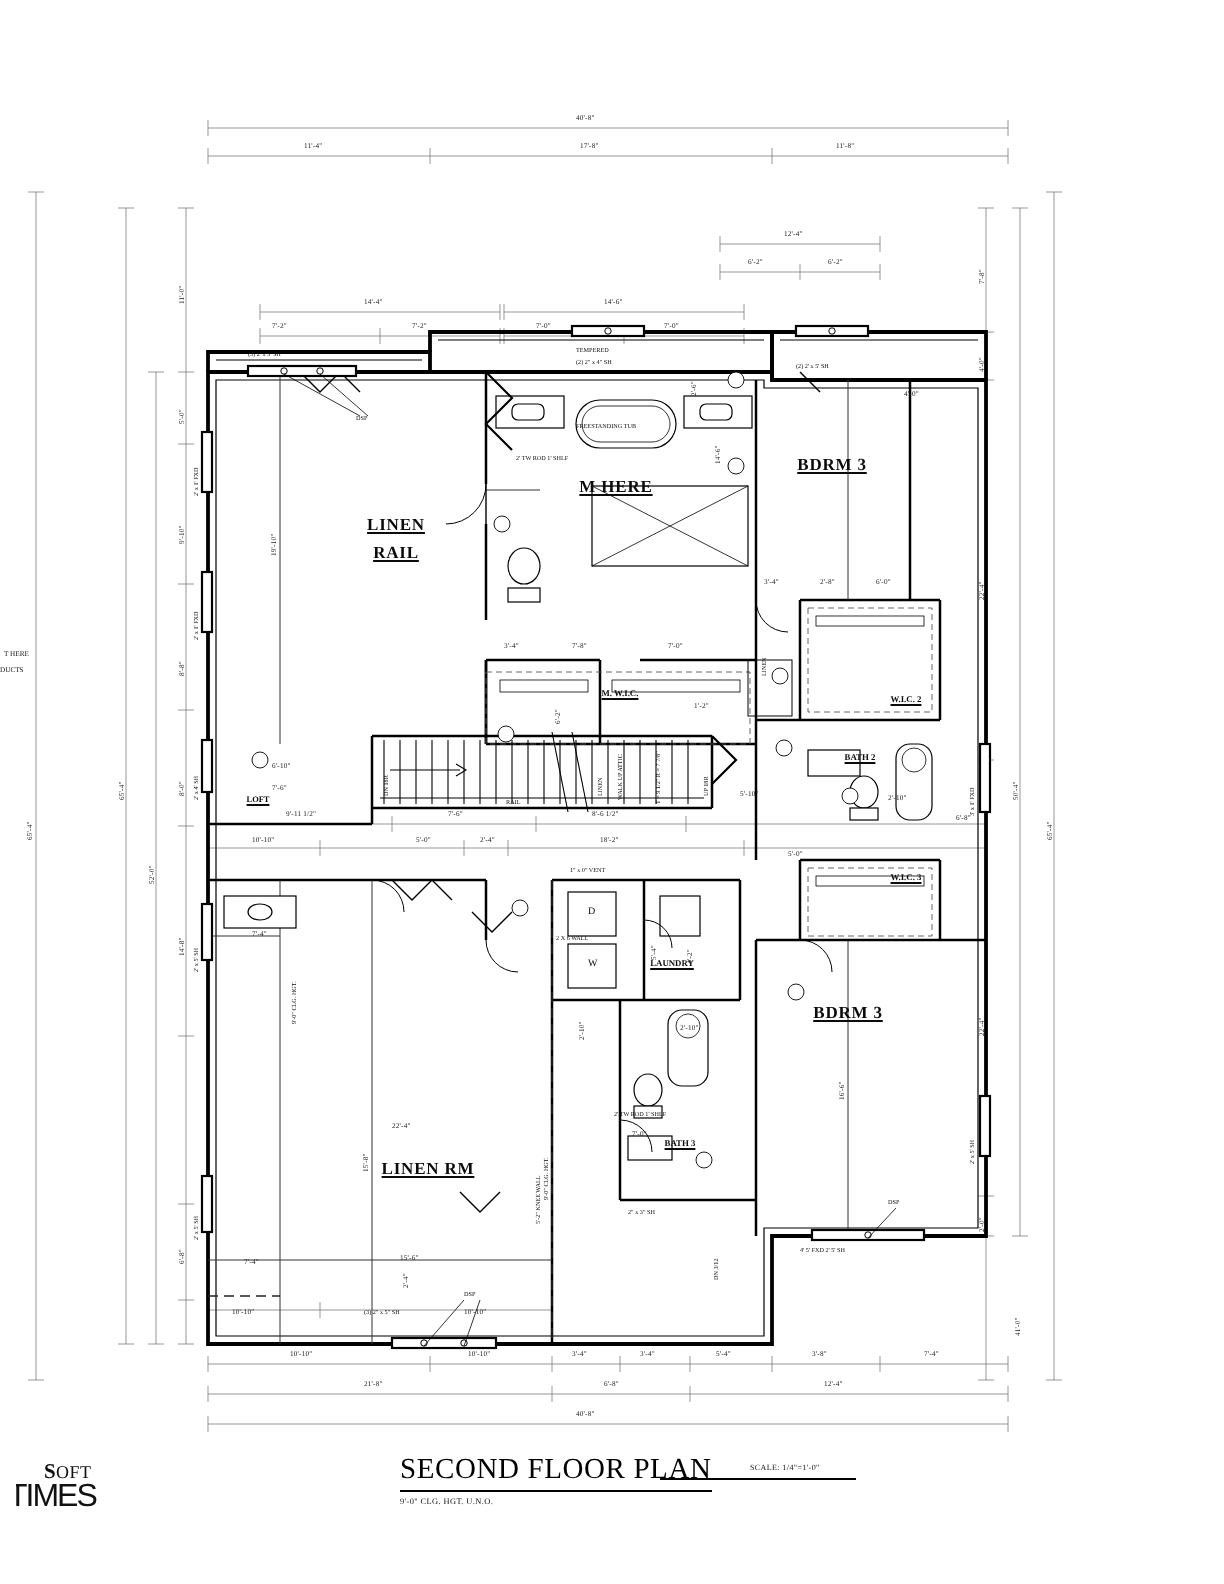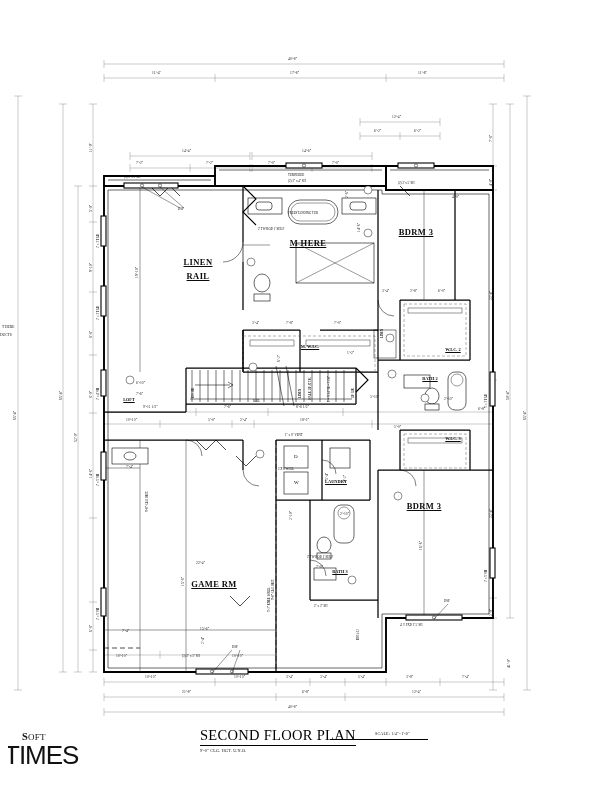--- a/index.html
+++ b/index.html
@@ -70,21 +70,21 @@
   }
   #logo .l1 {
     position: absolute; left: 14px; top: 2px;
     font-family: "Liberation Serif", serif;
     font-size: 9px; letter-spacing: .2px; color: #111;
   }
   #logo .l1 b { font-size: 10.5px; }
   #logo .l2 {
     position: absolute; left: -4px; top: 11px;
     font-family: "Liberation Sans", sans-serif;
-    font-size: 26px; letter-spacing: -1px; color: #111; text-align: center;
+    font-size: 16px; letter-spacing: -1px; color: #111; text-align: center;
   }
 
   
   .edge-note { font-size: 3.6px; color: #111; }
 </style>
 </head>
 <body>
 
 <div id="page">
 
@@ -448,21 +448,21 @@
   <div class="lbl room" style="left:168px; top:272px; width:60px;">RAIL</div>
 
   <div class="lbl room" style="left:280px; top:239px; width:56px;">M HERE</div>
 
   <div class="lbl" style="left:284px; top:345px; width:52px; font-size:4.4px; font-weight:bold; text-decoration:underline; text-align:center;">M. W.I.C.</div>
 
   <div class="lbl room" style="left:388px; top:228px; width:56px;">BDRM 3</div>
 
   <div class="lbl room" style="left:396px; top:502px; width:56px;">BDRM 3</div>
 
-  <div class="lbl room" style="left:184px; top:580px; width:60px;">GAME RM</div>
+  <div class="lbl room" style="left:184px; top:580px; width:60px;">LINEN RM</div>
 
   <div class="lbl" style="left:431px; top:348px; width:44px; font-size:4.4px; font-weight:bold; text-decoration:underline; text-align:center;">W.I.C. 2</div>
 
   <div class="lbl" style="left:431px; top:437px; width:44px; font-size:4.4px; font-weight:bold; text-decoration:underline; text-align:center;">W.I.C. 3</div>
 
   <div class="lbl" style="left:412px; top:377px; width:36px; font-size:4.4px; font-weight:bold; text-decoration:underline; text-align:center;">BATH 2</div>
 
   <div class="lbl" style="left:322px; top:570px; width:36px; font-size:4.4px; font-weight:bold; text-decoration:underline; text-align:center;">BATH 3</div>
 
   <div class="lbl" style="left:314px; top:480px; width:44px; font-size:4.4px; font-weight:bold; text-decoration:underline; text-align:center;">LAUNDRY</div>

